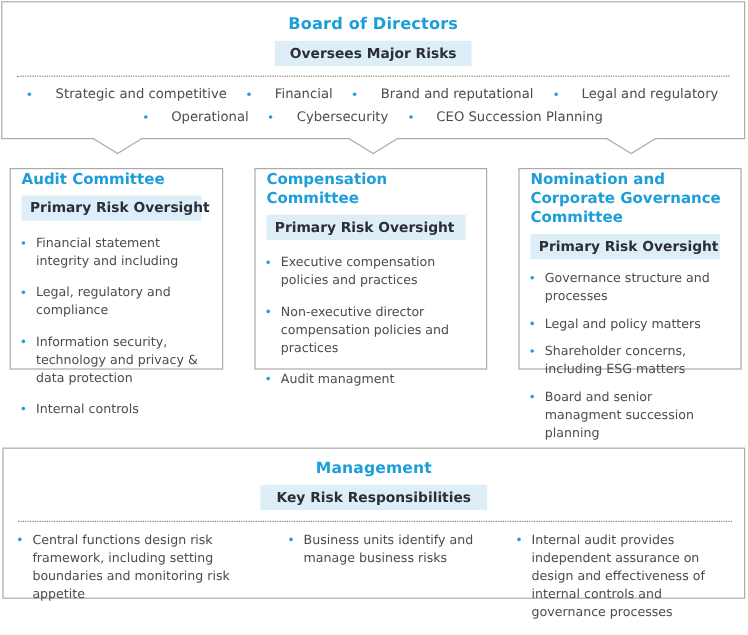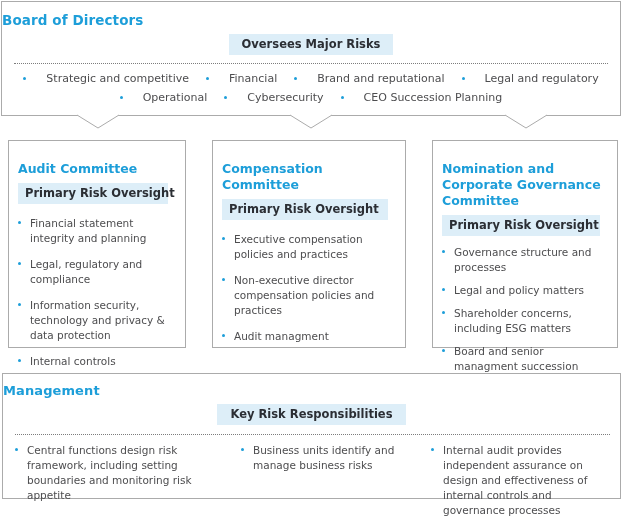--- a/index.html
+++ b/index.html
@@ -11,21 +11,21 @@
   body{
     width:623px; height:529px; position:relative; overflow:hidden;
     font-family:"DejaVu Sans","Liberation Sans",sans-serif;
     color:var(--body_text);
   }
   .panel{position:absolute; background:#fff; border:1px solid var(--border);}
 
   
   .board{left:1px; top:1px; width:620px; height:115px;}
   .panel-title{
-    margin-top:10px; color:var(--accent);
+    margin-top:10px; text-align:center; color:var(--accent);
     font-size:13.5px; font-weight:bold; letter-spacing:.1px;
   }
   .badge-center{
     display:table; margin:6px auto 0; background:var(--badge_bg);
     color:var(--badge_text); font-weight:bold; font-size:11.5px;
     padding:3px 13px 4px; white-space:nowrap;
   }
   .dotted{border-top:1px dotted var(--dotted); margin:8px 12px 0;}
   .risk-row{
     display:flex; justify-content:center; align-items:flex-start;
@@ -38,22 +38,22 @@
     background:var(--accent); margin-top:5px;
   }
   .notch{position:absolute; bottom:-14px; transform:translateX(-50%); z-index:2; line-height:0;}
 
   
   .committees{
     position:absolute; left:8px; top:140px; height:208px;
     display:flex; gap:26px;
   }
   .committee{
-    height:208px; border:1px solid var(--border); background:#fff;
-    padding:20px 8px 0 9px;
+    height:168px; border:1px solid var(--border); background:#fff;
+    padding:0 8px 0 9px;
   }
   .committee.c1{width:178px;} .committee.c2{width:194px;} .committee.c3{width:186px;}
   .committee-title{
     color:var(--accent); font-weight:bold; font-size:12.5px; line-height:1.28;
   }
   .badge-left{
     display:block; margin:6px 9px 0 0; background:var(--badge_bg);
     color:var(--badge_text); font-weight:bold; font-size:11.5px;
     padding:3px 7px 4px; white-space:nowrap;
   }
@@ -143,21 +143,21 @@
 
 <div class="committees">
 
   <div class="committee c1">
     <div class="committee-title">Audit Committee</div>
     <div class="badge-left">Primary Risk Oversight</div>
     <div class="items">
 
         <div class="item">
           <span class="dot"></span>
-          <span class="txt">Financial statement integrity and planning</span>
+          <span class="txt">Financial statement integrity and including</span>
         </div>
 
         <div class="item">
           <span class="dot"></span>
           <span class="txt">Legal, regulatory and compliance</span>
         </div>
 
         <div class="item">
           <span class="dot"></span>
           <span class="txt">Information security, technology and privacy &amp; data protection</span>

